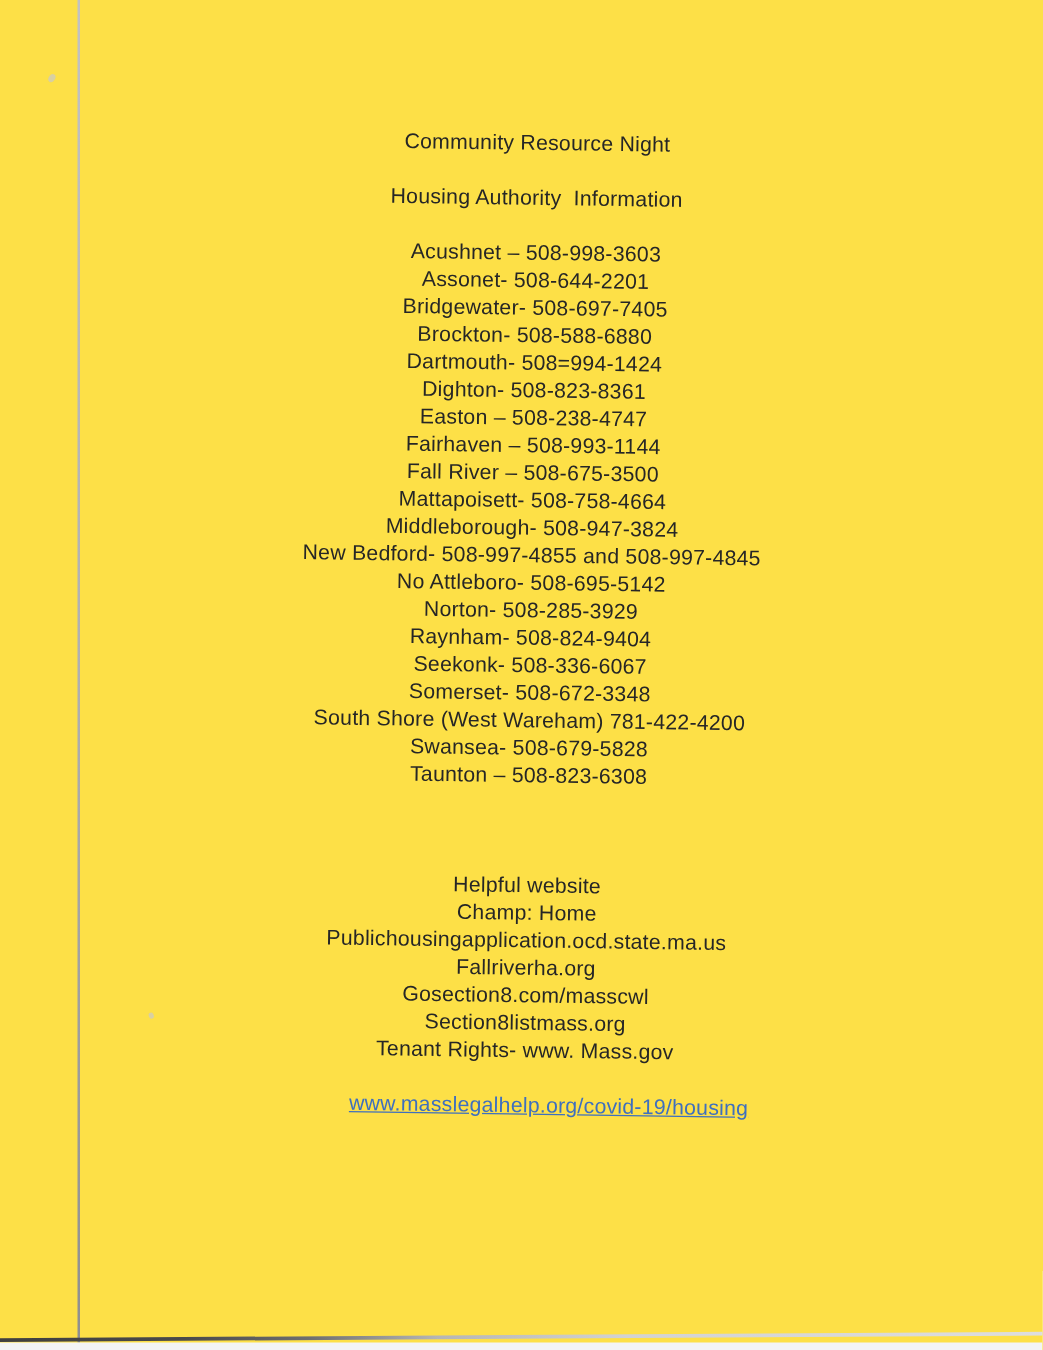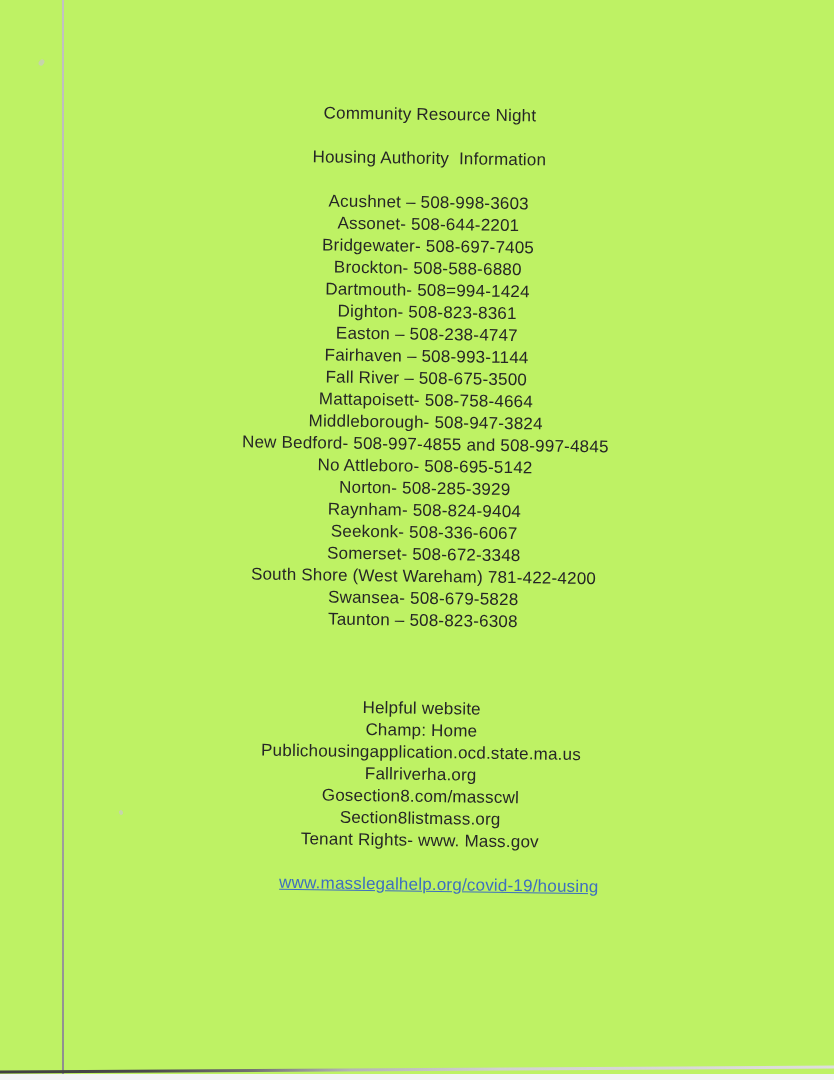--- a/index.html
+++ b/index.html
@@ -5,21 +5,21 @@
   html, body { margin: 0; padding: 0; }
   body {
     width: 834px; height: 1080px;
     background: #ffffff;
     font-family: "Liberation Sans", sans-serif;
     overflow: hidden;
   }
   .page {
     position: relative;
     width: 834px; height: 1080px;
-    background: #bef264;
+    background: #fde047;
     overflow: hidden;
   }
   
   .content {
     position: absolute;
     left: 16px; right: 0; top: 0;
     text-align: center;
     color: #262626;
     transform: rotate(0.8deg);
     transform-origin: 420px 470px;

